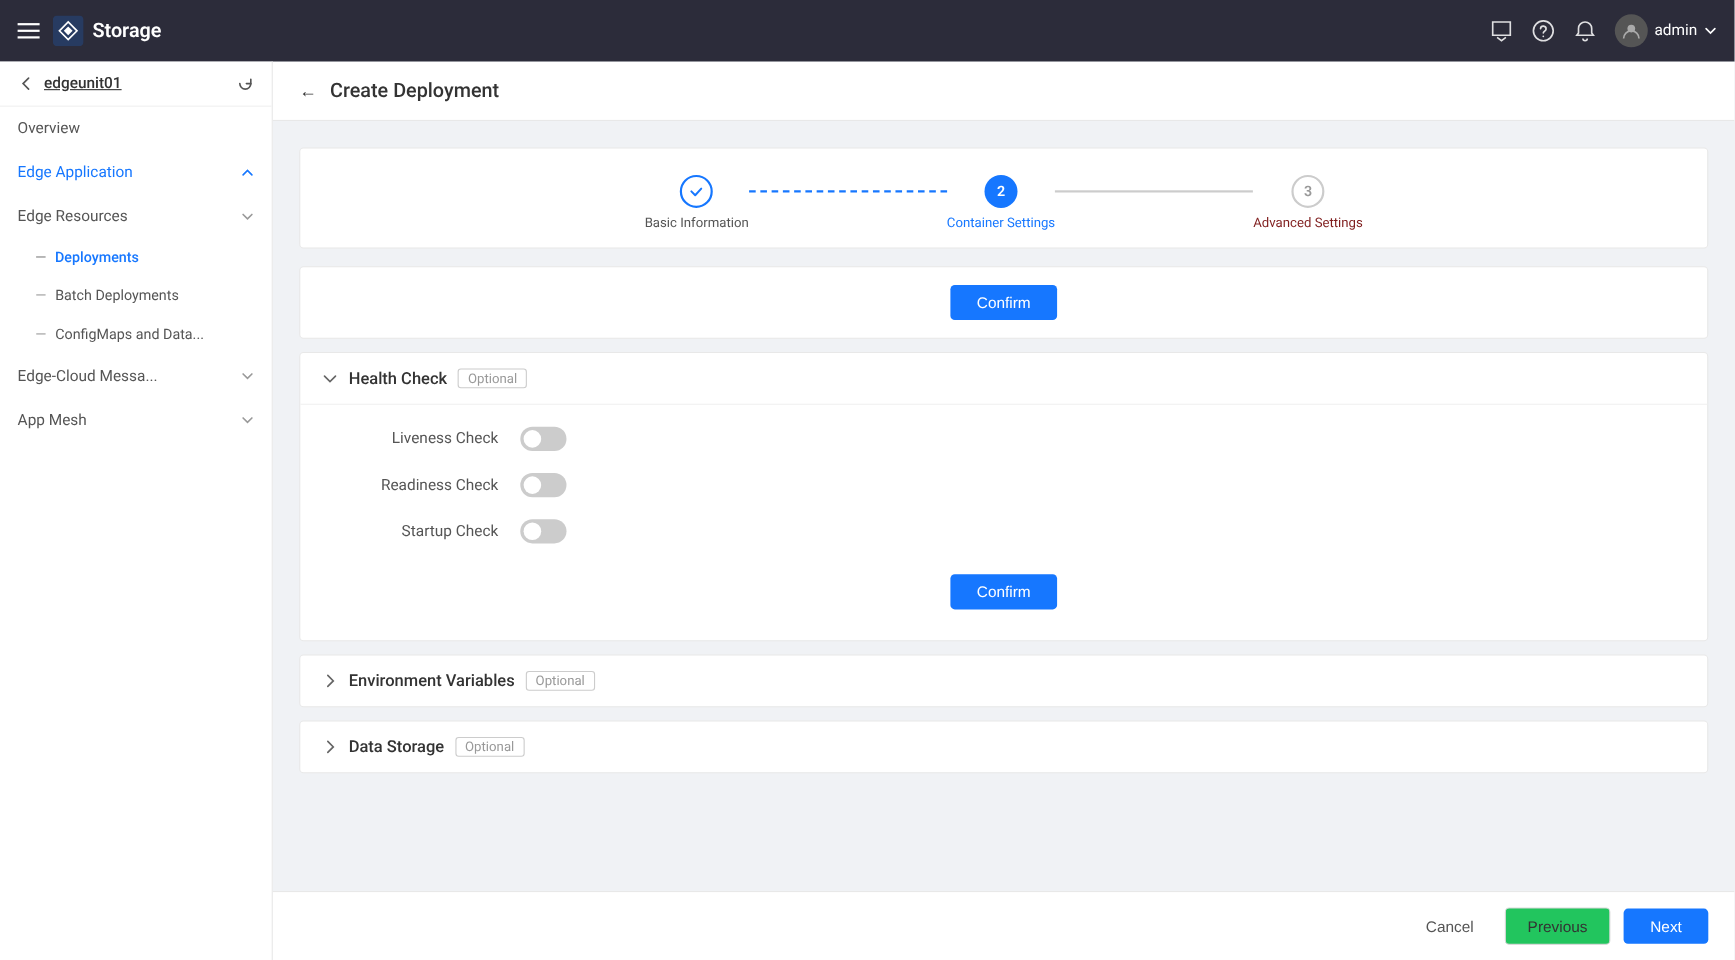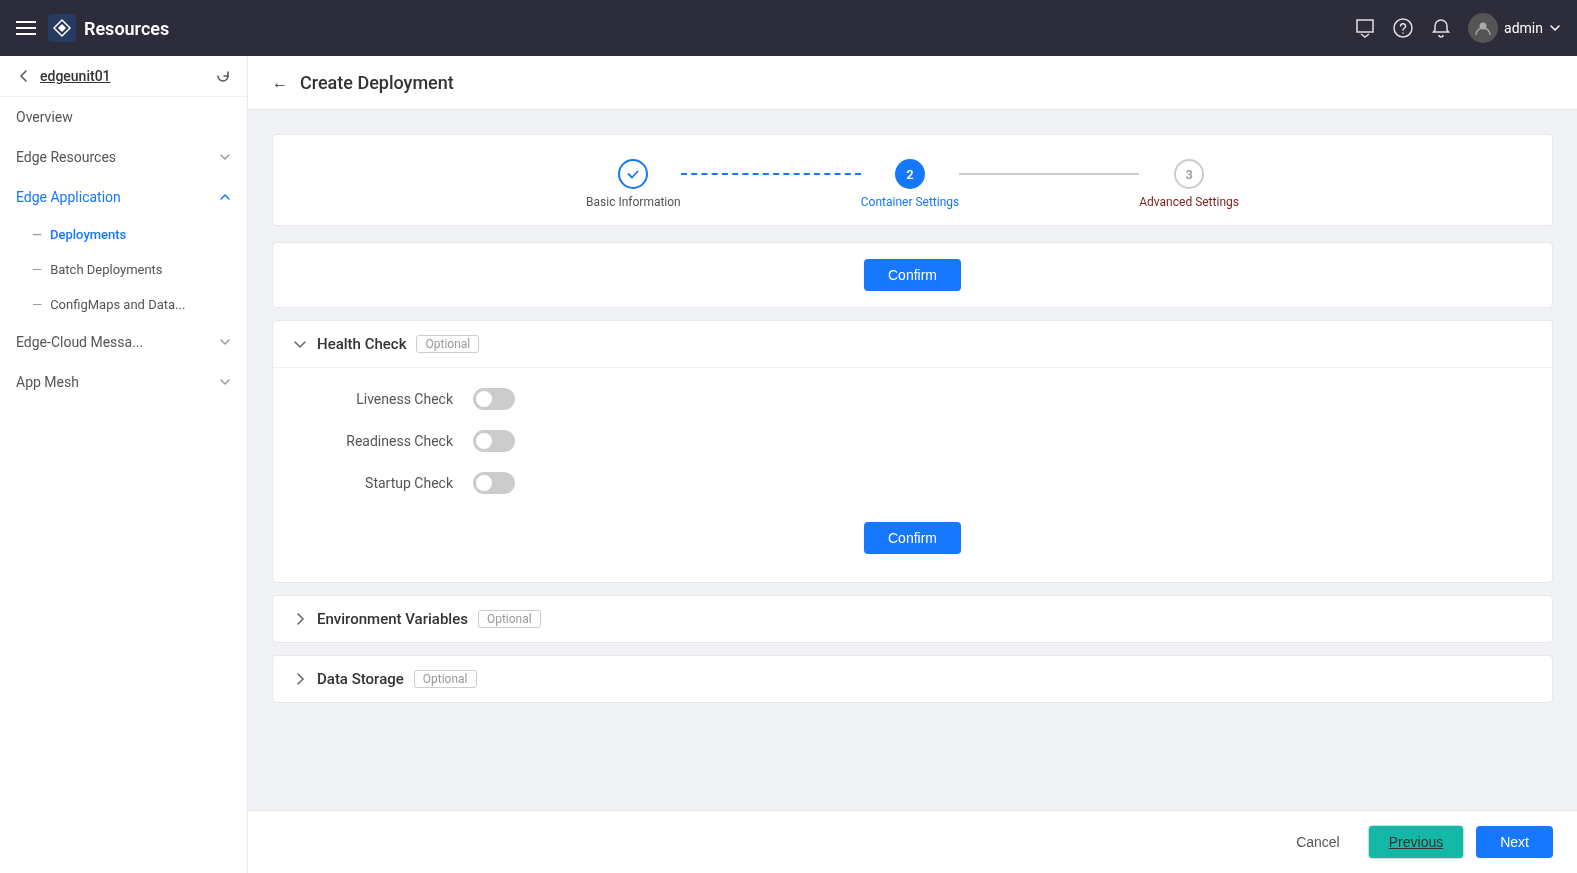--- a/index.html
+++ b/index.html
@@ -76,21 +76,21 @@
     
     .confirm-btn { background: #1677ff; color: #fff; border: none; padding: 8px 24px; border-radius: 4px; cursor: pointer; font-size: 14px; }
     .confirm-row { display: flex; justify-content: center; padding: 8px 0 4px; }
 
     
     .top-section { background: #fff; border: 1px solid #e8e8e8; border-radius: 4px; margin-bottom: 12px; padding: 16px 40px; display: flex; justify-content: center; }
 
     
     .bottom-bar { background: #fff; border-top: 1px solid #e8e8e8; padding: 14px 24px; display: flex; align-items: center; justify-content: flex-end; gap: 12px; }
     .btn-cancel { background: transparent; border: none; color: #555; cursor: pointer; font-size: 14px; padding: 8px 16px; }
-    .btn-previous { background: #14b8a6; border: 1px solid #d9d9d9; color: #333; cursor: pointer; font-size: 14px; padding: 8px 20px; border-radius: 4px; text-decoration: underline; }
+    .btn-previous { background: #22c55e; border: 1px solid #d9d9d9; color: #333; cursor: pointer; font-size: 14px; padding: 8px 20px; border-radius: 4px; }
     .btn-next { background: #1677ff; border: none; color: #fff; cursor: pointer; font-size: 14px; padding: 8px 24px; border-radius: 4px; }
 
     
     .main-body::-webkit-scrollbar { width: 8px; }
     .main-body::-webkit-scrollbar-track { background: #f1f1f1; }
     .main-body::-webkit-scrollbar-thumb { background: #ccc; border-radius: 4px; }
   </style>
 </head>
 <body>
 
@@ -100,21 +100,21 @@
       <span></span>
         <span></span>
         <span></span>
     </div>
     <div class="logo">
       <svg class="logo-icon" viewBox="0 0 28 28" fill="none">
         <rect width="28" height="28" rx="4" fill="#1677ff" opacity="0.2"></rect>
         <path d="M6 14 L14 6 L22 14 L14 22 Z" stroke="#fff" stroke-width="1.5" fill="none"></path>
         <path d="M10 14 L14 10 L18 14 L14 18 Z" fill="#fff"></path>
       </svg>
-      <span>Resources</span>
+      <span>Storage</span>
     </div>
   </div>
   <div class="topnav-right">
     <svg class="nav-icon" viewBox="0 0 22 22" fill="none">
       <path d="M3 3h16v12H3z" stroke="#fff" stroke-width="1.5" rx="2" fill="none"></path>
       <path d="M7 17l4 3 4-3" stroke="#fff" stroke-width="1.5" fill="none"></path>
     </svg>
     <svg class="nav-icon" viewBox="0 0 22 22" fill="none">
       <circle cx="11" cy="11" r="9" stroke="#fff" stroke-width="1.5"></circle>
       <path d="M8.5 9a2.5 2.5 0 015 .5c0 1.5-2.5 2-2.5 3.5" stroke="#fff" stroke-width="1.5" stroke-linecap="round"></path>
@@ -152,31 +152,31 @@
       <svg width="16" height="16" viewBox="0 0 16 16" fill="none">
         <path d="M13 8A5 5 0 113 8" stroke="#555" stroke-width="1.5" stroke-linecap="round"></path>
         <path d="M13 4v4h-4" stroke="#555" stroke-width="1.5" stroke-linecap="round"></path>
       </svg>
     </div>
 
     <div class="sidebar-nav-item">
       <span>Overview</span>
     </div>
 
+    <div class="sidebar-nav-item active-parent">
+      <span>Edge Application</span>
+      <svg class="chevron-down" viewBox="0 0 12 12" fill="none">
+        <path d="M2 8l4-4 4 4" stroke="#1677ff" stroke-width="1.5" stroke-linecap="round"></path>
+      </svg>
+    </div>
+
     <div class="sidebar-nav-item">
       <span>Edge Resources</span>
       <svg class="chevron-down" viewBox="0 0 12 12" fill="none">
         <path d="M2 4l4 4 4-4" stroke="#999" stroke-width="1.5" stroke-linecap="round"></path>
-      </svg>
-    </div>
-
-    <div class="sidebar-nav-item active-parent">
-      <span>Edge Application</span>
-      <svg class="chevron-down" viewBox="0 0 12 12" fill="none">
-        <path d="M2 8l4-4 4 4" stroke="#1677ff" stroke-width="1.5" stroke-linecap="round"></path>
       </svg>
     </div>
 
     <div class="sidebar-sub-item active">
       <span class="dash">—</span>
       <span>Deployments</span>
     </div>
     <div class="sidebar-sub-item">
       <span class="dash">—</span>
       <span>Batch Deployments</span>

